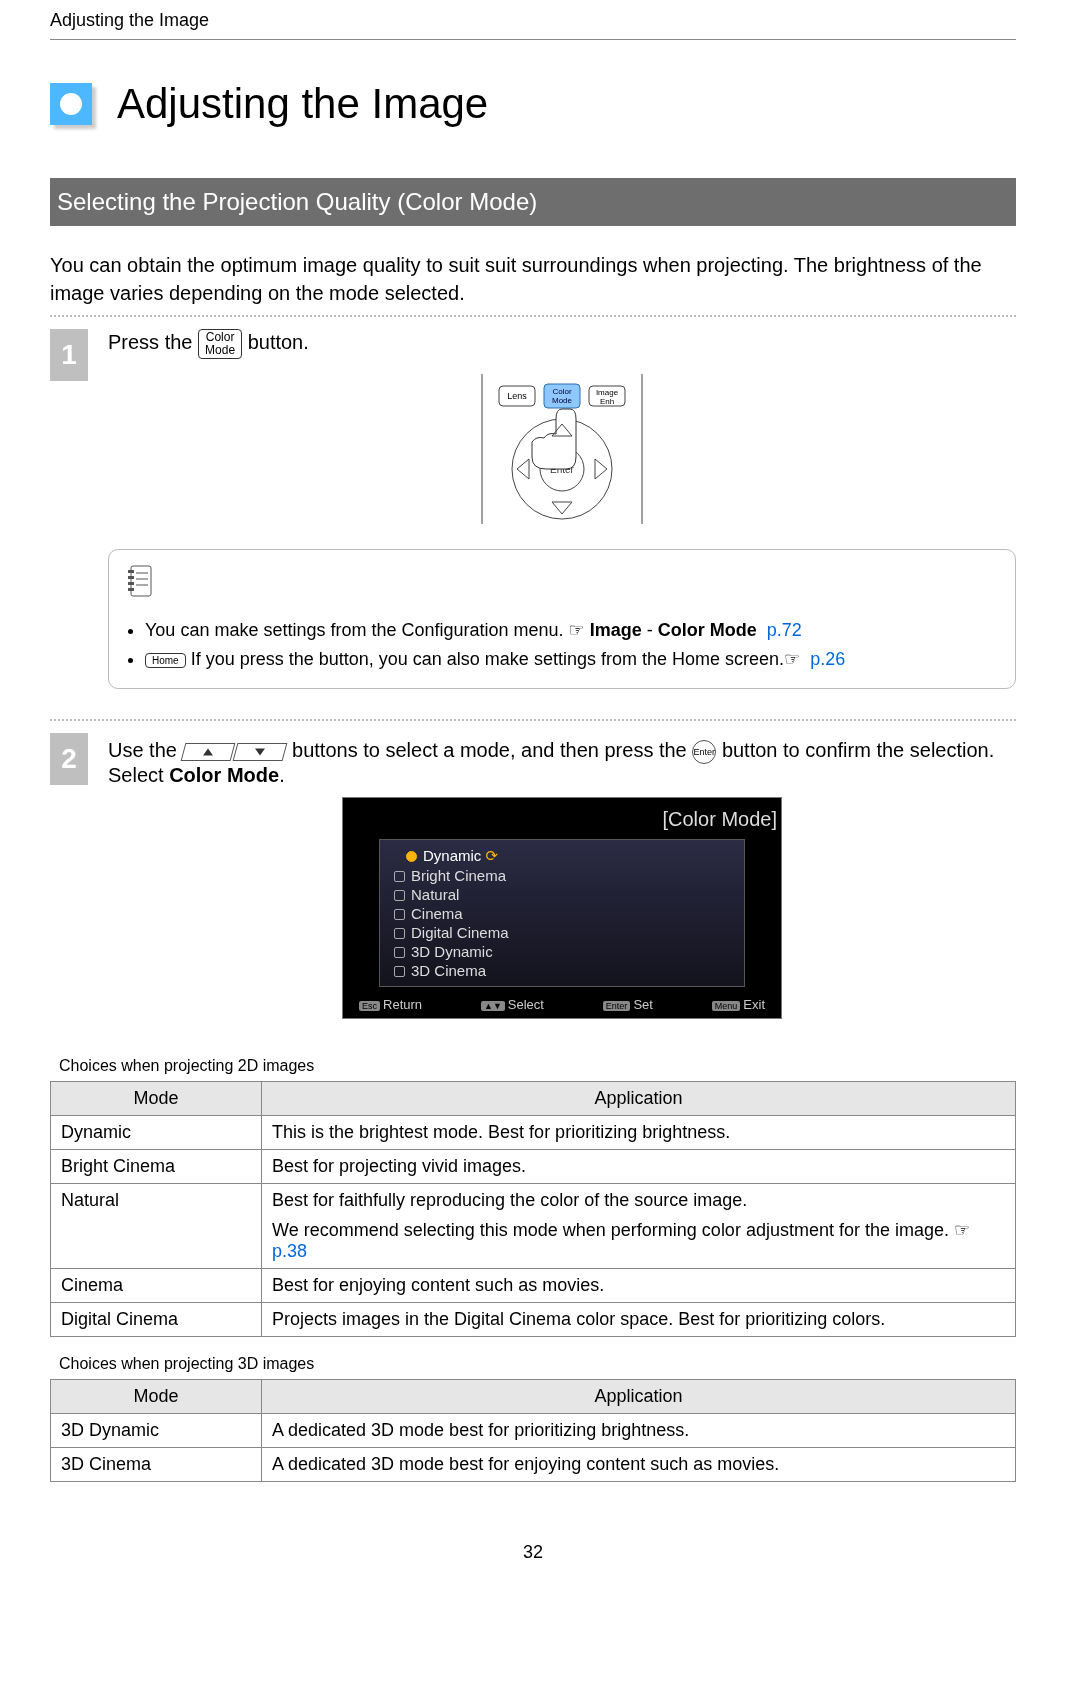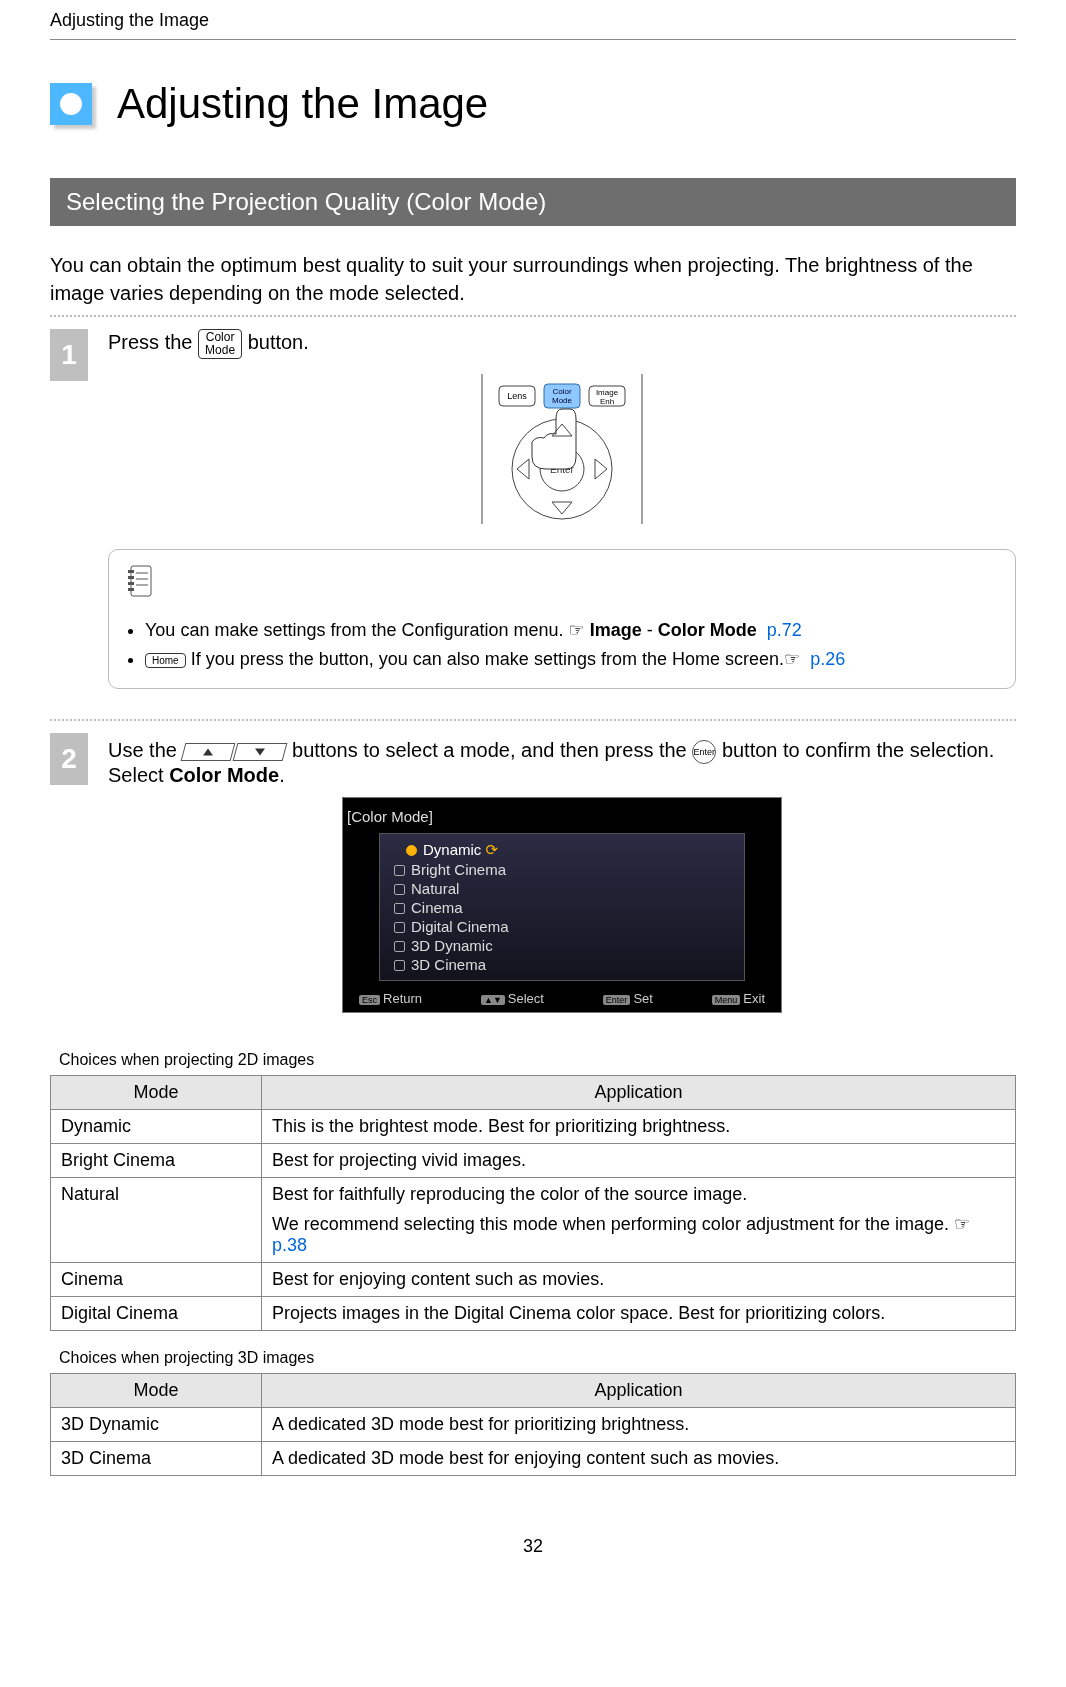--- a/index.html
+++ b/index.html
@@ -45,21 +45,21 @@
   }
   h1 {
     font-size: 42px;
     font-weight: normal;
     margin: 0;
   }
   .section-bar {
     background: #6e6e6e;
     color: #fff;
     font-size: 24px;
-    padding: 10px 16px;
+    padding: 10px 7px;
     margin-bottom: 25px;
   }
   .intro {
     font-size: 20px;
     line-height: 1.4;
     margin-bottom: 8px;
   }
   .dotted-sep {
     border: none;
     border-top: 2px dotted #bbb;
@@ -168,22 +168,22 @@
   .menu-shot {
     width: 430px;
     margin: 10px auto 20px auto;
     background: #000;
     color: #fff;
     font-family: Arial, sans-serif;
     border: 1px solid #777;
     padding: 4px;
   }
   .menu-shot .ms-title {
-    text-align: left;
-    font-size: 15px;
+    text-align: right;
+    font-size: 20px;
     padding: 6px 0 4px 0;
     color: #ddd;
   }
   .menu-shot .ms-list {
     background: linear-gradient(#2b2b44,#13131e);
     border: 1px solid #555;
     margin: 4px 32px;
     padding: 6px 0;
   }
   .menu-shot .ms-item {
@@ -252,21 +252,21 @@
 
   <div class="running-head">Adjusting the Image</div>
 
   <div class="title-row">
     <div class="bullet-icon"></div>
     <h1>Adjusting the Image</h1>
   </div>
 
   <div class="section-bar">Selecting the Projection Quality (Color Mode)</div>
 
-  <p class="intro">You can obtain the optimum best quality to suit your surroundings when projecting. The brightness of the image varies depending on the mode selected.</p>
+  <p class="intro">You can obtain the optimum image quality to suit suit surroundings when projecting. The brightness of the image varies depending on the mode selected.</p>
 
   <hr class="dotted-sep">
 
   <div class="step-row">
     <div class="step-num">1</div>
     <div class="step-body">
       <span>Press the </span>
       <span class="btn-label" style="white-space:pre-line;">Color
 Mode</span>
       <span> button.</span>

